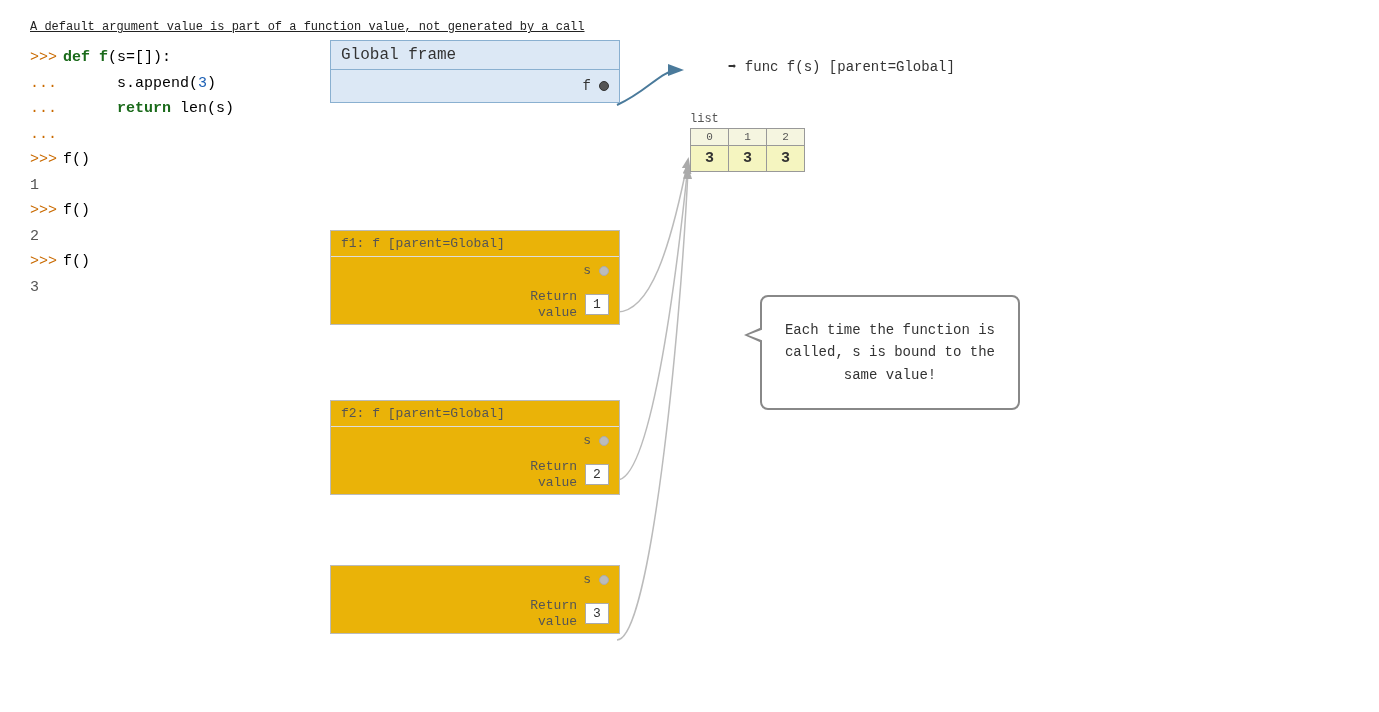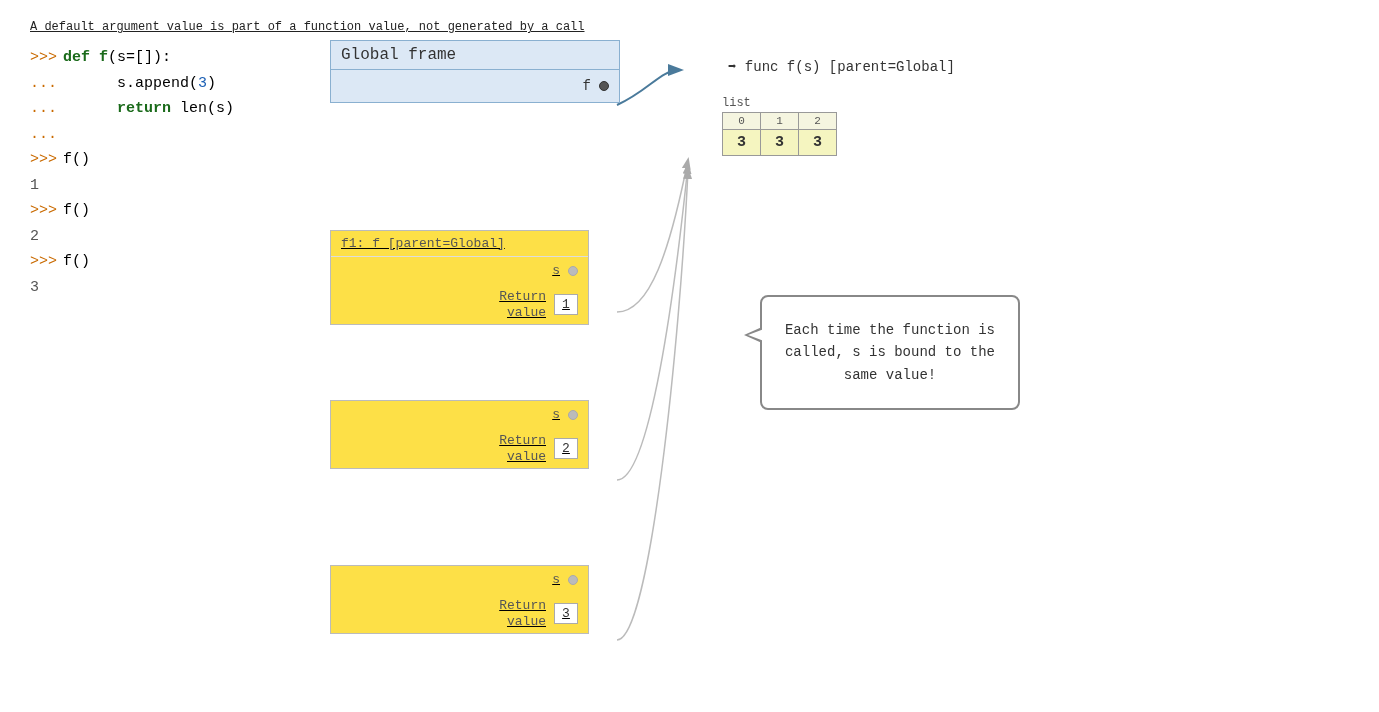--- a/index.html
+++ b/index.html
@@ -114,23 +114,22 @@
       left: 360px;
       font-size: 14px;
       color: #333;
       white-space: nowrap;
       margin-left: 38px;
     }
 
     
     .list-box-container {
       position: absolute;
-      top: 56px;
+      top: 72px;
       left: 360px;
-      margin-left: 32px;
     }
 
     .list-label {
       font-size: 12px;
       color: #555;
       margin-bottom: 2px;
     }
 
     .list-grid {
       display: flex;
@@ -159,24 +158,23 @@
       font-size: 15px;
       font-weight: bold;
       padding: 4px 14px;
       background: #f5f5c0;
       color: #333;
     }
 
     
     .sub-frame {
       position: absolute;
-      width: 259px;
+      width: 290px;
       border: 1.5px solid #bbb;
-      background: #fde047;
-      text-decoration: underline;
+      background: #eab308;
     }
 
     .sub-frame-title {
       font-size: 13px;
       color: #555;
       padding: 5px 10px 5px 10px;
       border-bottom: 1px solid #ddd;
     }
 
     .sub-frame-row {
@@ -343,20 +341,21 @@
         <span class="sub-frame-label">s</span>
         <span class="pointer-dot" style="background:#bbb; border-color:#aaa;"></span>
       </div>
       <div class="sub-frame-row" style="gap:0;">
         <span class="sub-frame-label" style="margin-right:8px;">Return<br>value</span>
         <div class="return-value-num">1</div>
       </div>
     </div>
 
     <div class="sub-frame" style="top:360px; left:0;">
+      <div class="sub-frame-title">f2: f [parent=Global]</div>
       <div class="sub-frame-row">
         <span class="sub-frame-label">s</span>
         <span class="pointer-dot" style="background:#bbb; border-color:#aaa;"></span>
       </div>
       <div class="sub-frame-row" style="gap:0;">
         <span class="sub-frame-label" style="margin-right:8px;">Return<br>value</span>
         <div class="return-value-num">2</div>
       </div>
     </div>
 

